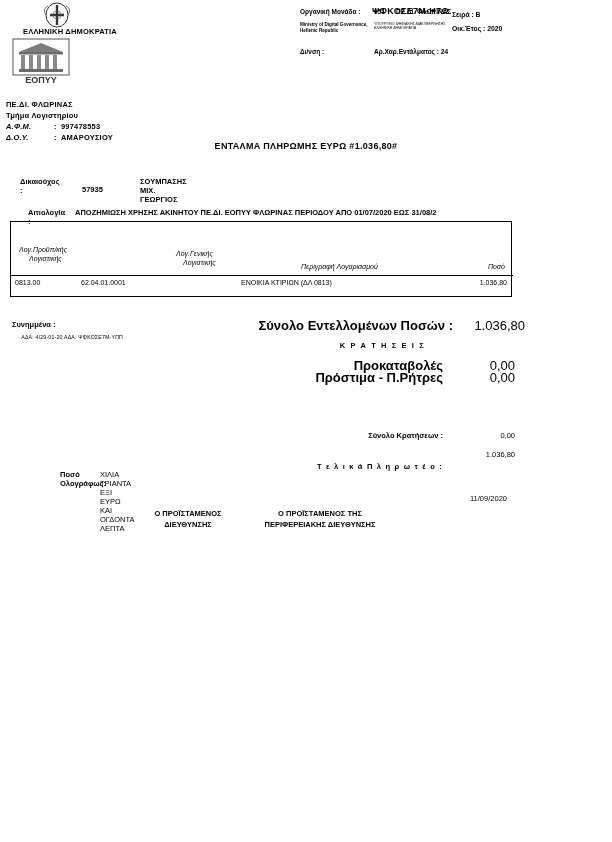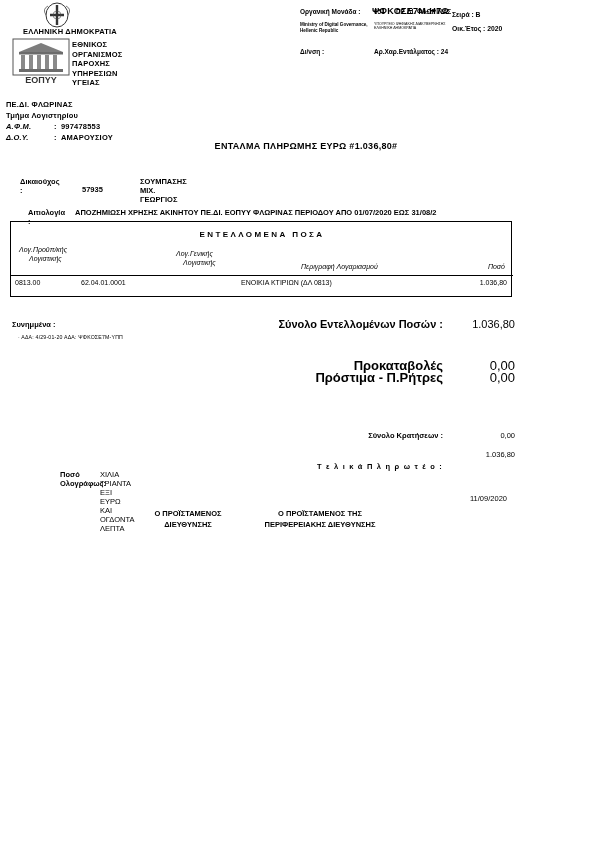--- a/index.html
+++ b/index.html
@@ -212,21 +212,21 @@
   }
   .attach-val {
     position: absolute;
     left: 18px;
     top: 334px;
     font-size: 5.2px;
     letter-spacing: .2px;
   }
 
   
-  .totals { position: absolute; left: 250px; top: 318px; width: 265px; font-size: 11px; }
+  .totals { position: absolute; left: 260px; top: 318px; width: 265px; font-size: 13px; }
   .trow { position: relative; height: 12px; }
   .trow .k { position: absolute; right: 72px; font-weight: bold; white-space: nowrap; }
   .trow .v { position: absolute; right: 0; text-align: right; }
   .krat-title {
     position: absolute;
     left: 250px;
     top: 341px;
     width: 265px;
     text-align: center;
     font-size: 7.5px;
@@ -294,27 +294,20 @@
       <rect x="7" y="14" width="44" height="2.5" fill="#6b6b6b"></rect>
       <rect x="9" y="17" width="4" height="14" fill="#8a8a8a"></rect>
       <rect x="17" y="17" width="4" height="14" fill="#8a8a8a"></rect>
       <rect x="25" y="17" width="4" height="14" fill="#8a8a8a"></rect>
       <rect x="33" y="17" width="4" height="14" fill="#8a8a8a"></rect>
       <rect x="41" y="17" width="4" height="14" fill="#8a8a8a"></rect>
       <rect x="7" y="31" width="44" height="3" fill="#6b6b6b"></rect>
       <text x="29" y="45" font-size="9" font-family="Liberation Sans, sans-serif" font-weight="bold" fill="#333" text-anchor="middle">ΕΟΠΥΥ</text>
     </svg>
   </div>
-  <div class="logo-eopyy">
-    <div>ΕΘΝΙΚΟΣ</div>
-    <div>ΟΡΓΑΝΙΣΜΟΣ</div>
-    <div>ΠΑΡΟΧΗΣ</div>
-    <div>ΥΠΗΡΕΣΙΩΝ</div>
-    <div>ΥΓΕΙΑΣ</div>
-  </div>
 
   <div class="org-block">
     <div>ΠΕ.ΔΙ. ΦΛΩΡΙΝΑΣ</div>
     <div>Τμήμα Λογιστηρίου</div>
     <div class="row">
       <span class="lbl">Α.Φ.Μ.</span><span class="sep">:</span><span>997478553</span>
     </div>
     <div class="row">
       <span class="lbl">Δ.Ο.Υ.</span><span class="sep">:</span><span>ΑΜΑΡΟΥΣΙΟΥ</span>
     </div>
@@ -348,21 +341,20 @@
     <span class="num">57935</span>
     <span class="nm">ΣΟΥΜΠΑΣΗΣ ΜΙΧ. ΓΕΩΡΓΙΟΣ</span>
   </div>
 
   <div class="reason">
     <span class="lbl">Αιτιολογία :</span>
     <span class="txt">ΑΠΟΖΗΜΙΩΣΗ ΧΡΗΣΗΣ ΑΚΙΝΗΤΟΥ ΠΕ.ΔΙ. ΕΟΠΥΥ ΦΛΩΡΙΝΑΣ ΠΕΡΙΟΔΟΥ ΑΠΟ 01/07/2020 ΕΩΣ 31/08/2</span>
   </div>
 
   <div class="tbl">
-    <div class="tbl-title">ΕΝΤΕΛΛΟΜΕΝΑ ΠΟΣΑ</div>
     <div class="tbl-head">
       <span class="c1">Λογ.Προϋπ/κής</span>
       <span class="c1b">Λογιστικής</span>
       <span class="c2">Λογ.Γενικής</span>
       <span class="c2b">Λογιστικής</span>
       <span class="c3">Περιγραφή Λογαριασμού</span>
       <span class="c4">Ποσό</span>
     </div>
     <div class="tbl-rowline"></div>
     <div class="tbl-row">
@@ -376,20 +368,21 @@
   <div class="attach-lbl">Συνημμένα :</div>
   <div class="attach-val">· ΑΔΑ: 4/29-01-20 ΑΔΑ: ΨΦΚΟΣΕ7Μ-ΥΠΠ</div>
 
   <div class="totals">
     <div class="trow">
       <span class="k">Σύνολο Εντελλομένων Ποσών :</span>
       <span class="v">1.036,80</span>
     </div>
   </div>
 
+  <div class="krat-title">Κ Ρ Α Τ Η Σ Ε Ι Σ</div>
 
   <div class="krat-rows">
     <div class="trow">
       <span class="k">Προκαταβολές</span>
       <span class="v">0,00</span>
     </div>
     <div class="trow">
       <span class="k">Πρόστιμα - Π.Ρήτρες</span>
       <span class="v">0,00</span>
     </div>

